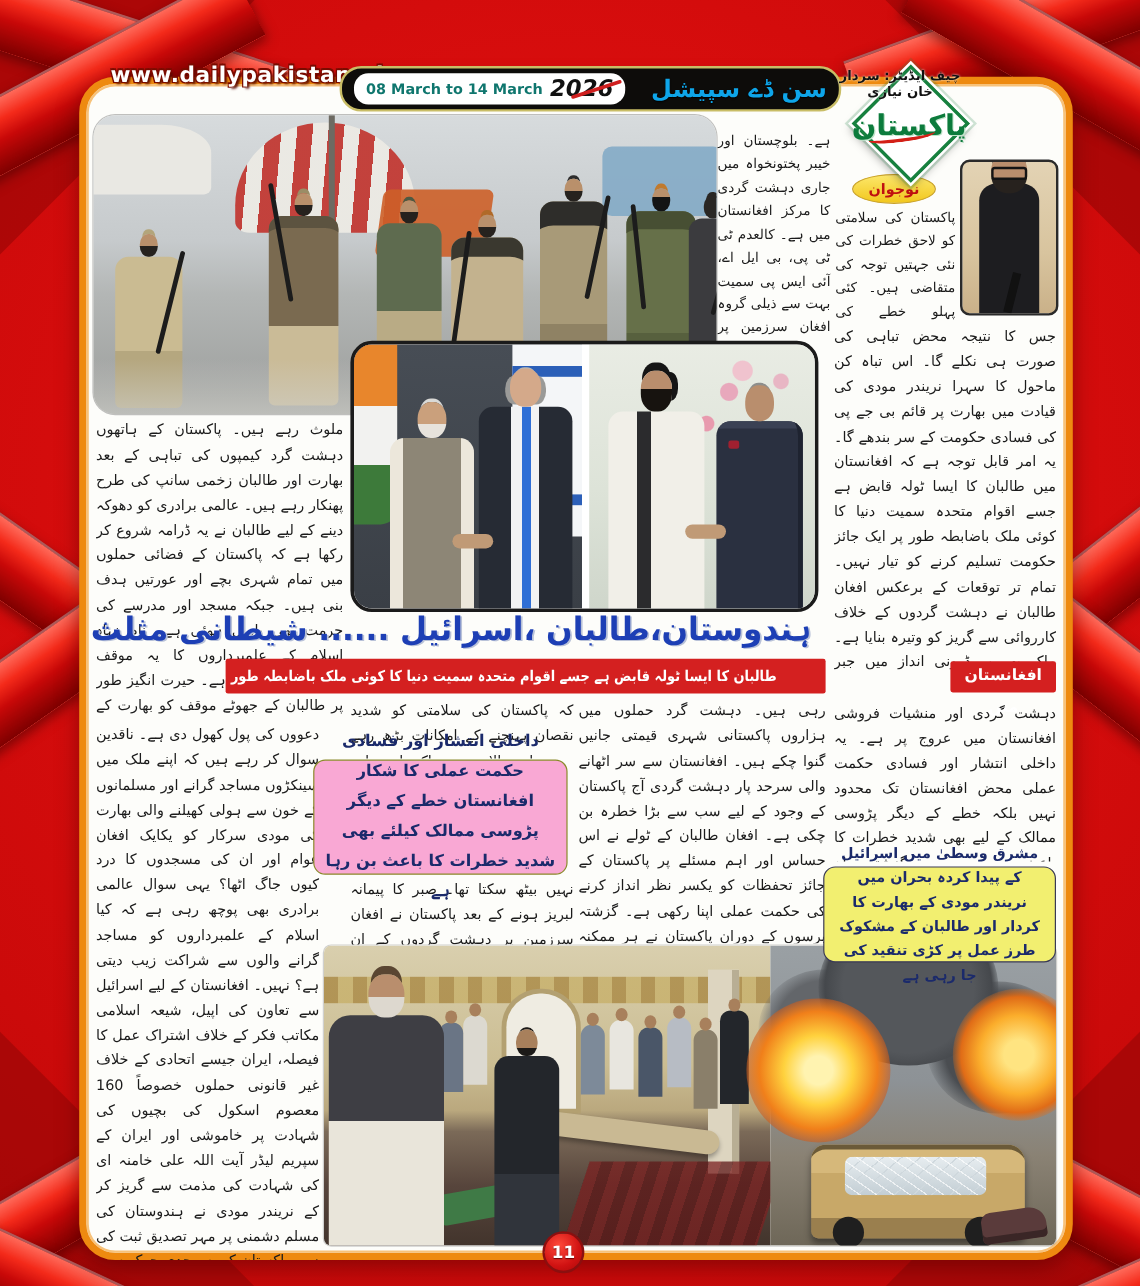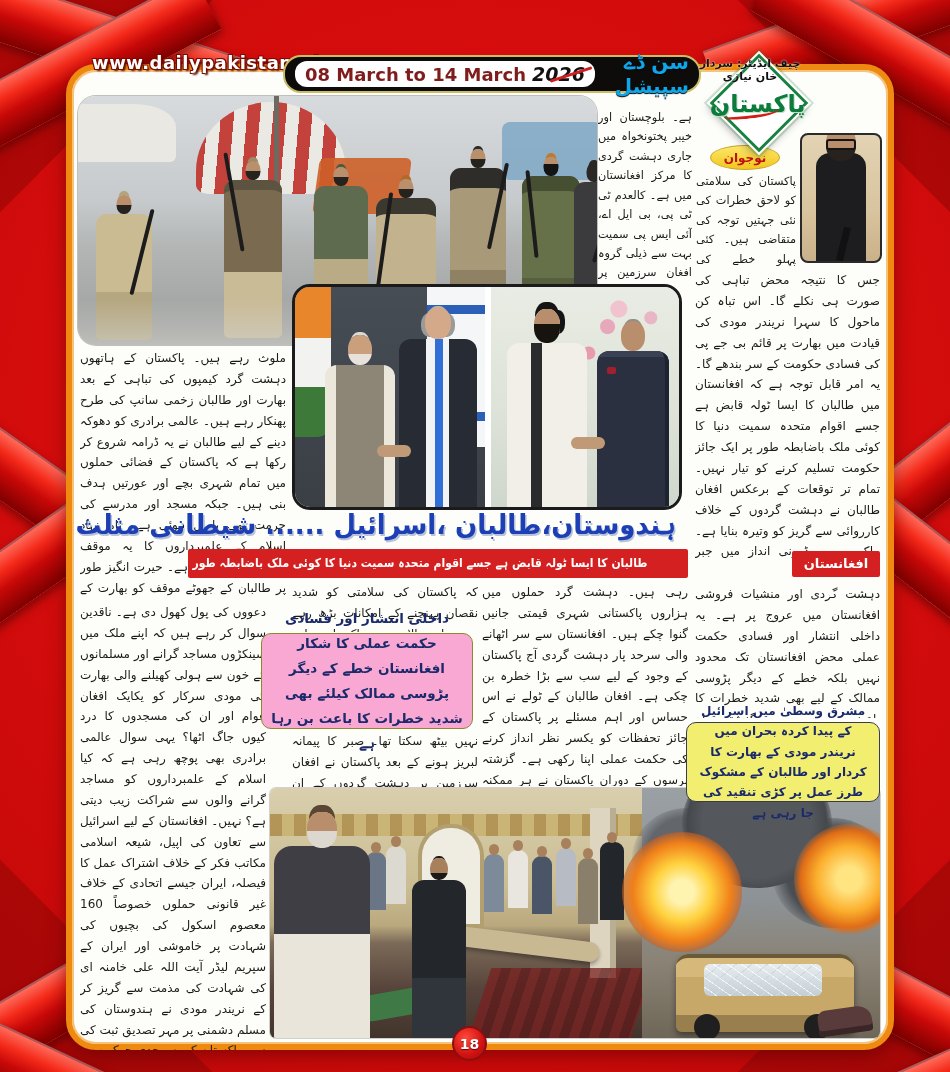--- a/index.html
+++ b/index.html
@@ -18,21 +18,21 @@
         background:#fdfdfa;border:6px solid #ee8a10;border-radius:30px;
         box-shadow:0 0 0 2px #f7c27a inset, 0 6px 18px rgba(80,0,0,.5);}
   
   .url{left:92px;top:52px;font-size:18px;font-weight:bold;color:#fff;letter-spacing:.5px;
        text-shadow:-1px -1px 0 #7a0b00,1px -1px 0 #7a0b00,-1px 1px 0 #7a0b00,2px 2px 2px #5a0800;}
   .banner{left:283px;top:55px;width:418px;height:38px;background:#0d0c0a;border:2px solid #c9bd66;
           border-radius:18px;display:flex;align-items:center;justify-content:space-between;
           padding:0 10px;box-sizing:border-box;z-index:30;}
   .date-pill{background:#fff;border-radius:12px;height:26px;display:flex;align-items:center;
              padding:0 10px;gap:6px;position:relative;}
-  .date-txt{color:#7f1d1d;font-size:18px;font-weight:bold;white-space:nowrap;}
+  .date-txt{color:#0f766e;font-size:12px;font-weight:bold;white-space:nowrap;}
   .year-txt{color:#111;font-size:19px;font-weight:bold;font-style:italic;}
   .year-strike{position:absolute;right:2px;top:12px;width:44px;height:3px;background:#d01f1f;
                transform:rotate(-18deg);border-radius:2px;}
   .banner-title{color:#0ea5e9;font-size:20px;font-weight:bold;direction:rtl;
                 text-shadow:0 1px 1px #000;}
   .editor-line{left:694px;top:57px;width:112px;font-size:11px;font-weight:bold;color:#111;
                text-align:center;direction:rtl;z-index:32;text-shadow:0 0 2px #fff;}
   .diamond{left:724px;top:68px;width:64px;height:64px;background:#fff;
            border:3px solid #17813f;outline:2px solid #fff;box-shadow:0 0 0 4px #17813f33,2px 4px 8px rgba(0,0,0,.35);
            transform:rotate(45deg);z-index:31;}
@@ -379,13 +379,13 @@
     <div class="smoke s1"></div>
     <div class="fire1"></div>
     <div class="fire2"></div>
     <div class="truck">
       <div class="windshield"></div>
     </div>
     <div class="moto"></div>
   </div>
 </div>
 
-<div class="abs page-badge">18</div>
+<div class="abs page-badge">11</div>
 
 </body></html>

